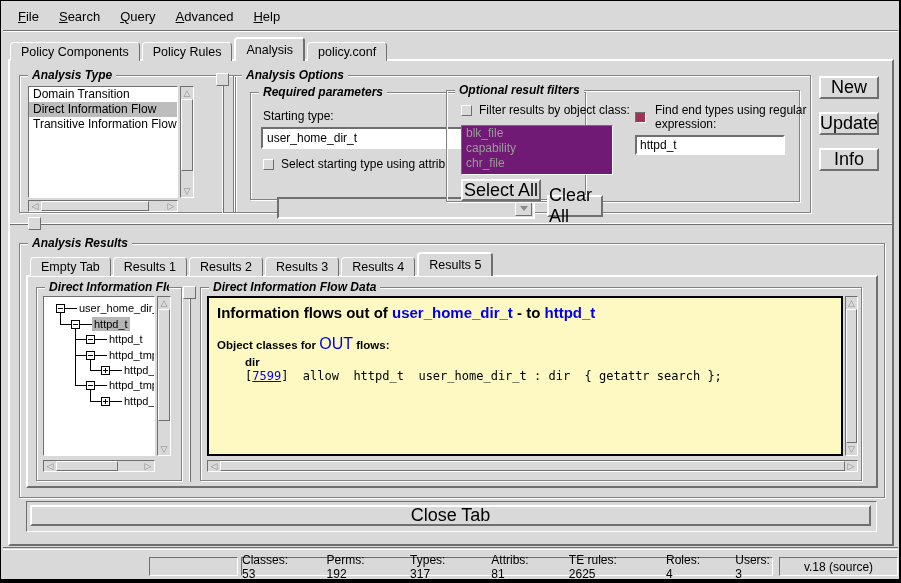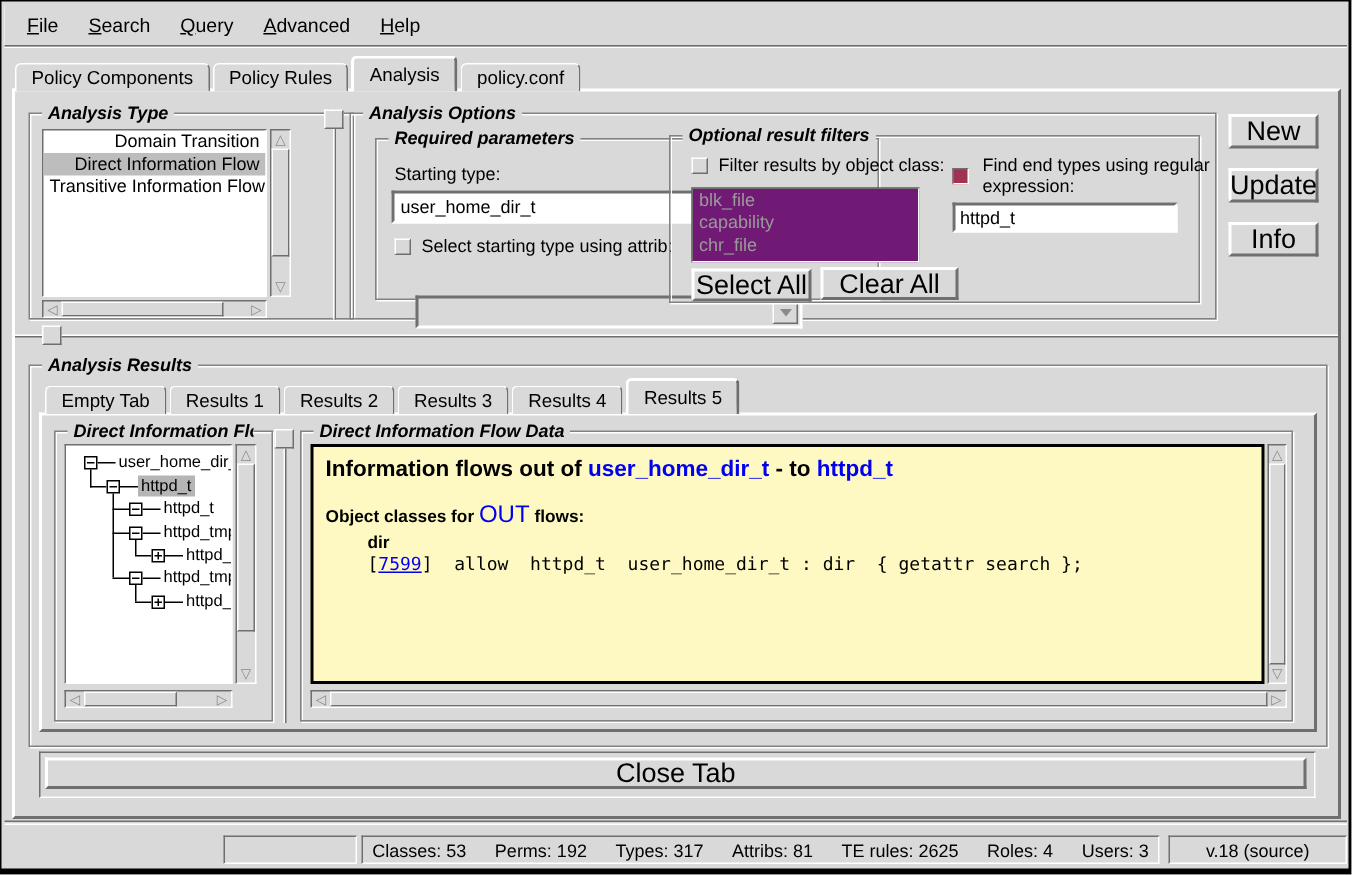--- a/index.html
+++ b/index.html
@@ -115,21 +115,21 @@
     <div class="tab">Policy Components</div>
     <div class="tab">Policy Rules</div>
     <div class="tab active">Analysis</div>
     <div class="tab">policy.conf</div>
   </div>
 
   <div id="content-frame" class="raised"></div>
 
   <div class="gb" style="left:18px; top:74px; width:217px; height:138px;">
     <span class="gb-title">Analysis Type</span>
-    <div class="listbox sunken1 abs" style="left:8px; top:10px; width:150px; height:112px;text-align:right;">
+    <div class="listbox sunken1 abs" style="left:8px; top:10px; width:150px; height:112px;">
       <div class="list-item">Domain Transition</div>
       <div class="list-item selected">Direct Information Flow</div>
       <div class="list-item">Transitive Information Flow</div>
     </div>
     <div class="vsb abs" style="left:160px; top:10px; width:14px; height:112px;">
       <div class="sb-arrow">△</div>
       <div class="sb-thumb" style="height:72px;"></div>
       <div class="sb-space"></div>
       <div class="sb-arrow">▽</div>
     </div>
@@ -172,21 +172,21 @@
       <div class="abs" style="left:14px; top:12px; display:flex; align-items:center; gap:7px;">
         <span class="cb"></span>
         <span>Filter results by object class:</span>
       </div>
       <div class="sunken1 abs" style="left:14px; top:34px; width:152px; height:50px; background:#701a75; overflow:hidden;">
         <div class="list-item disabled">blk_file</div>
         <div class="list-item disabled">capability</div>
         <div class="list-item disabled">chr_file</div>
       </div>
       <div class="btn raised abs" style="left:14px; top:88px; width:80px; height:22px;">Select All</div>
-      <div class="btn raised abs" style="left:100px; top:87px; width:92px; height:22px;">Clear All</div>
+      <div class="btn raised abs" style="left:100px; top:104px; width:56px; height:22px;">Clear All</div>
       <span class="cb checked abs" style="left:188px; top:21px;"></span>
       <div class="abs" style="left:208px; top:12px; width:170px; line-height:14px;">Find end types using regular expression:</div>
       <div class="entry abs" style="left:188px; top:44px; width:150px; height:20px;">httpd_t</div>
     </div>
   </div>
 
   <div class="btn raised abs" style="left:818px; top:75px;  width:60px; height:23px;">New</div>
   <div class="btn raised abs" style="left:818px; top:111px; width:60px; height:23px;">Update</div>
   <div class="btn raised abs" style="left:818px; top:147px; width:60px; height:23px;">Info</div>
 
@@ -288,21 +288,21 @@
     </div>
   </div>
 
   <div class="sunken1 abs" style="left:25px; top:500px; width:851px; height:31px;">
     <div class="btn raised abs" style="left:3px; top:3px; width:841px; height:21px;">Close Tab</div>
   </div>
 
   <div id="sep-line"></div>
   <div id="statusbar">
     <div class="status-box" style="left:148px; width:89px;"></div>
-    <div class="status-box" style="left:240px; width:532px; gap:19px;">
+    <div class="status-box" style="left:240px; width:532px; gap:33px;">
       <span>Classes: 53</span>
       <span>Perms: 192</span>
       <span>Types: 317</span>
       <span>Attribs: 81</span>
       <span>TE rules: 2625</span>
       <span>Roles: 4</span>
       <span>Users: 3</span>
     </div>
     <div class="status-box" style="left:778px; width:119px;">v.18 (source)</div>
   </div>

